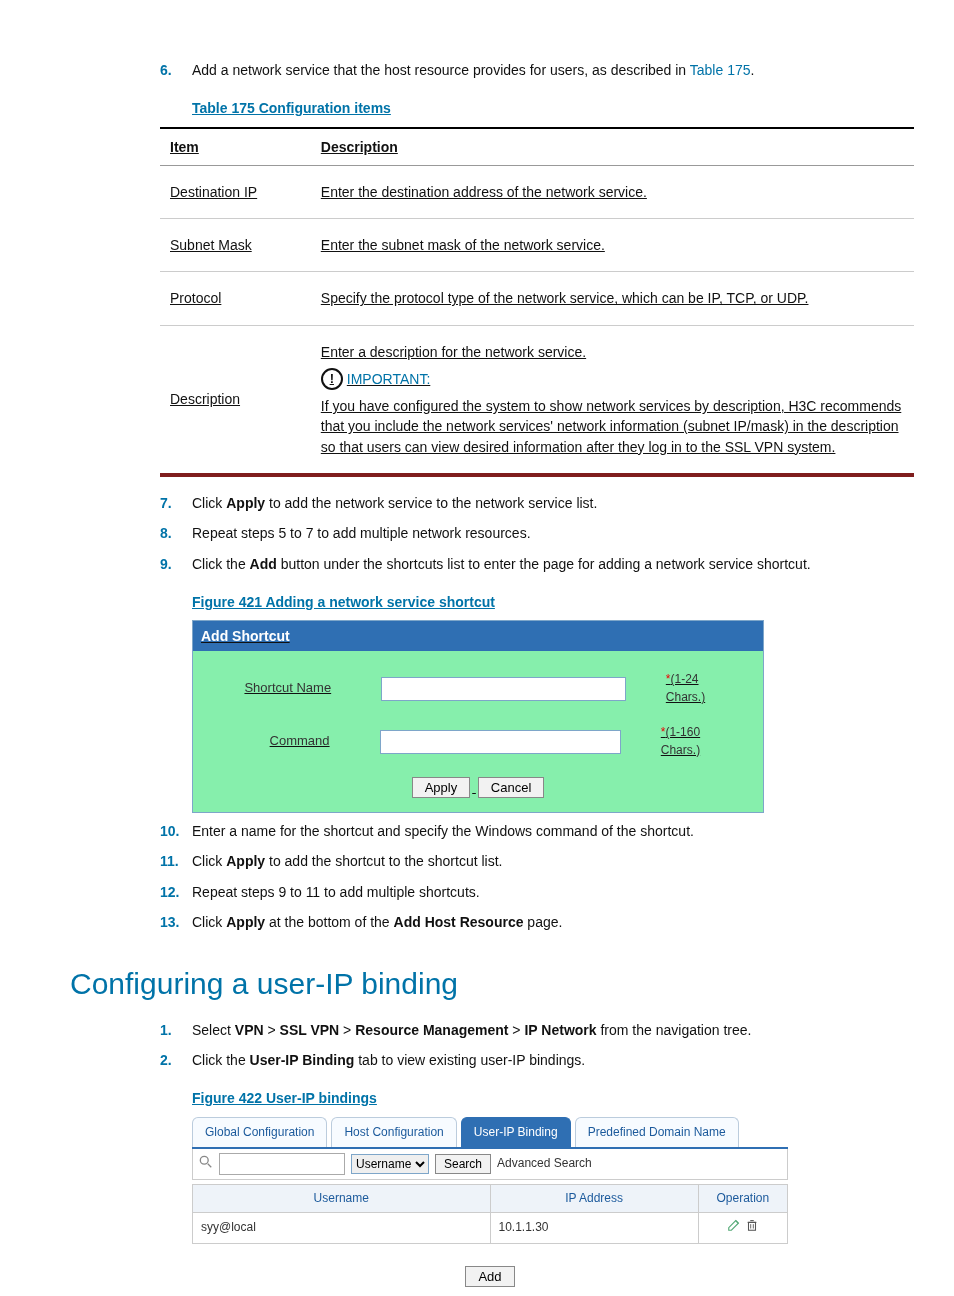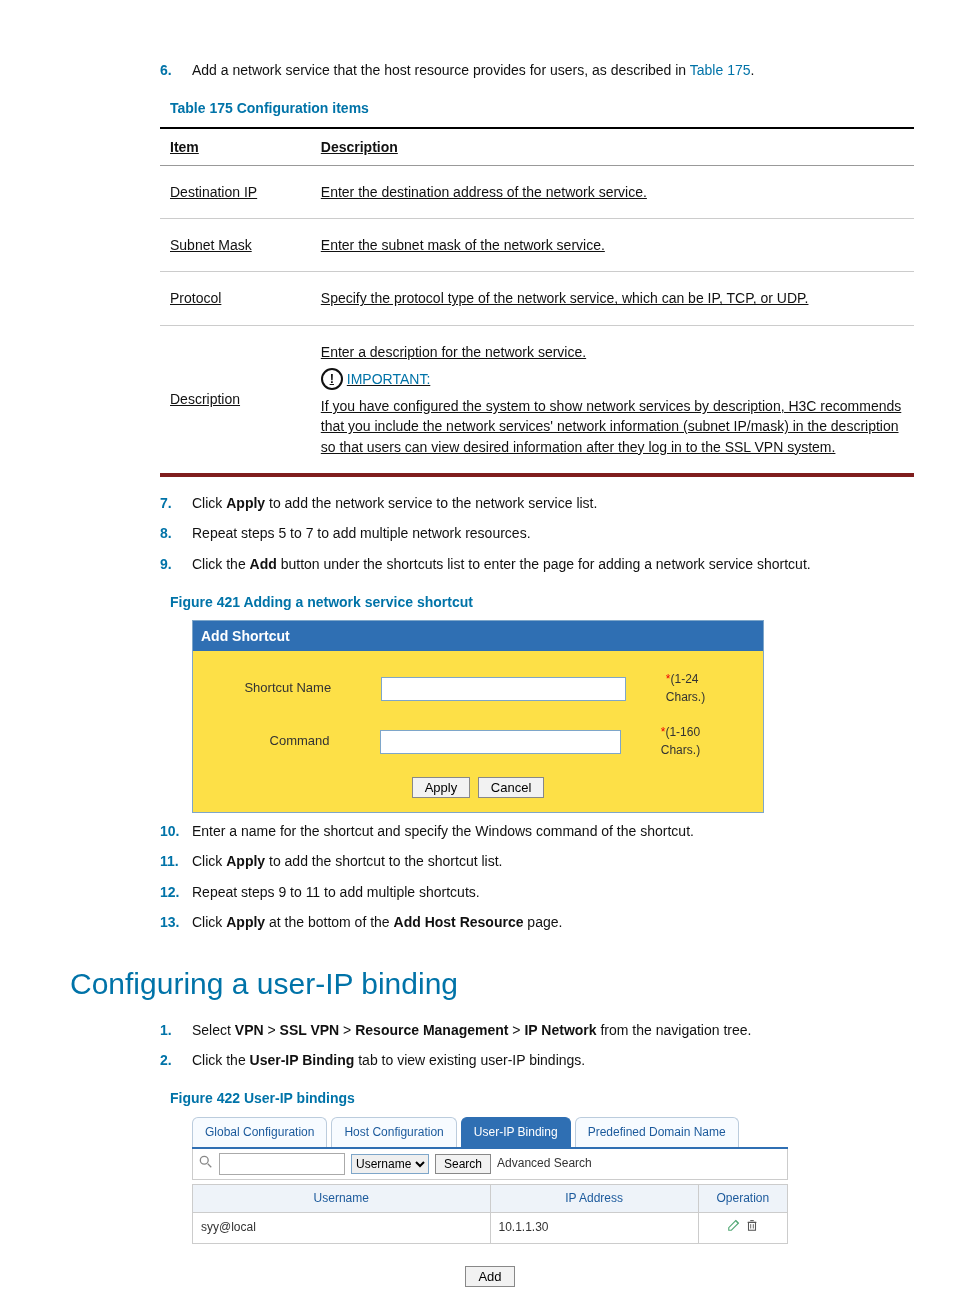--- a/index.html
+++ b/index.html
@@ -14,21 +14,22 @@
   ol.steps { list-style: none; padding: 0; margin: 0; }
   ol.steps > li { margin-bottom: 10px; padding-left: 92px; position: relative; }
   ol.steps > li .num {
     position: absolute; left: 60px; top: 0;
     color: #0073A8; font-weight: bold;
   }
   .bold { font-weight: bold; }
   a.txtlink { color: #0073A8; text-decoration: none; }
   .caption {
     color: #0073A8; font-weight: bold; font-size: 14px;
-    margin: 18px 0 8px 70px;
+    margin: 18px 0 8px 92px;
+    text-decoration: underline;
   }
   table.desc-table {
     border-collapse: collapse; width: 100%; margin: 6px 0 16px 60px;
     font-size: 14px;
     text-decoration: underline;
   }
   table.desc-table th {
     text-align: left; font-weight: bold; padding: 8px 10px;
     border-top: 2px solid #000; border-bottom: 1px solid #999;
   }
@@ -43,21 +44,21 @@
     align-items:center; justify-content:center; font-weight:bold; color:#111;
     font-size:13px;
   }
   h2.section {
     color: #0073A8; font-weight: normal; font-size: 30px;
     margin: 30px 0 14px -30px;
   }
   
   .panel {
     border: 1px solid #7EA6C9; margin: 8px 0 8px 92px; width: 570px;
-    background: #fde047; font-family: Tahoma, Arial, sans-serif;
+    background: #86efac; font-family: Tahoma, Arial, sans-serif; text-decoration: underline;
   }
   .panel-hdr {
     background: #2F6FB3; color: #fff; font-weight: bold; padding: 5px 8px; font-size: 14px;
   }
   .panel-body { padding: 20px 28px 14px 28px; font-size: 13px; color:#333;}
   .frow { display:flex; align-items:center; margin-bottom:18px;gap:36px; }
   .flabel { width:120px; text-align:right; padding-right:14px; }
   .finput { border:1px solid #7EA6C9; height:20px; width:260px; }
   .fhint { color:#e00; font-size:12px; margin-left:4px; }
   .fhint .blk { color:#333; }

